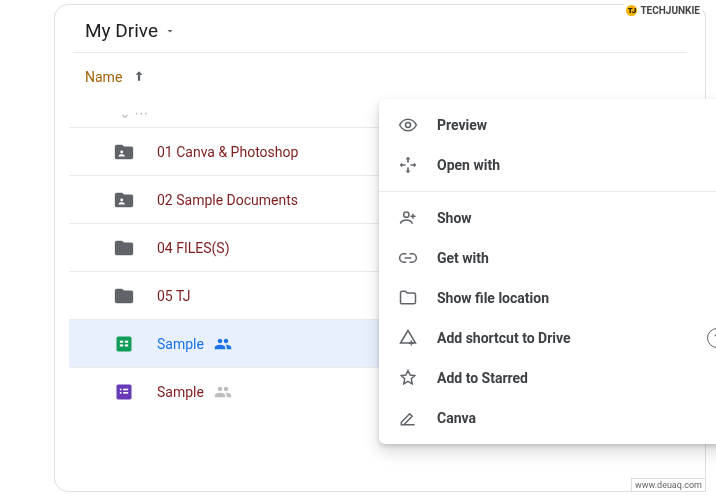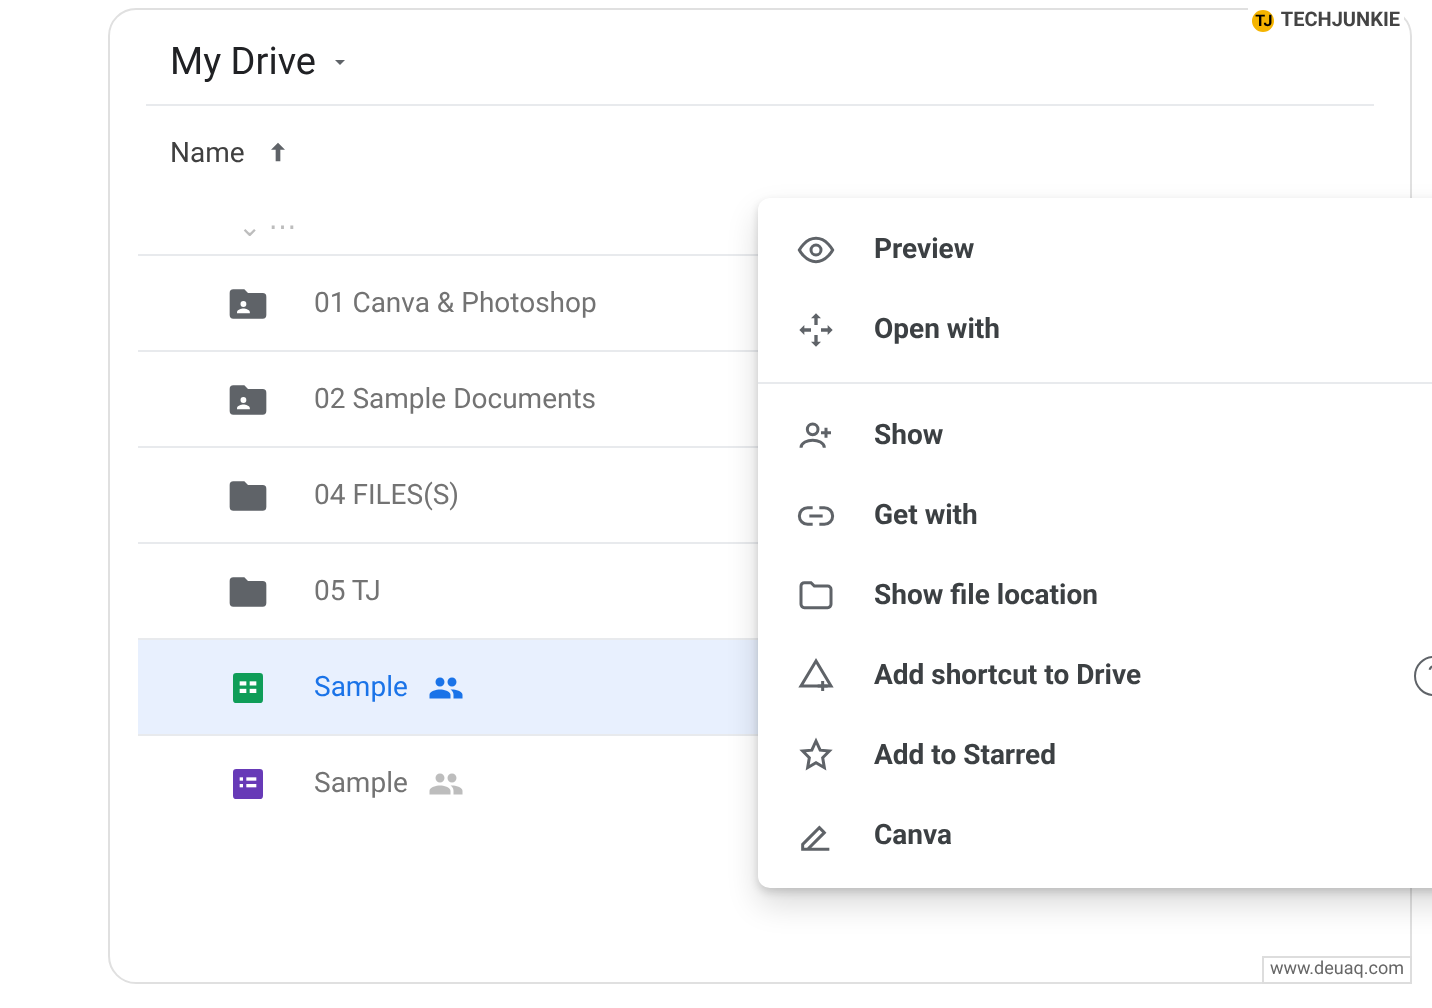--- a/index.html
+++ b/index.html
@@ -64,42 +64,42 @@
   }
   .divider {
     border-bottom: 1px solid #e8eaed;
     margin: 0 18px 0 18px;
   }
   .col-header {
     display: flex;
     align-items: flex-start;
     gap: 10px;
     padding: 16px 30px 14px 30px;
-    color: #404040;
+    color: #a16207;
   }
   .file-list { padding-left: 14px; }
   .row {
     display: flex;
     align-items: center;
     height: 48px;
     padding-left: 44px;
     border-top: 1px solid #e8eaed;
   }
   .row.first-stub {
     height: 28px;
     border-top: none;
     padding-left: 50px;
     color: #bdbdbd;
   }
   .row .icon-slot {
     width: 22px; height: 22px;
     display: inline-flex; align-items: center; justify-content: center;
     margin-right: 22px;
   }
-  .row .label { color: #737373; }
+  .row .label { color: #7f1d1d; }
   .row.selected {
     background: #e8f0fe;
   }
   .row.selected .label { color: #1a73e8; }
   .shared-badge { margin-left: 10px; }
   
   svg { display: block; }
   
   .menu {
     position: absolute;

